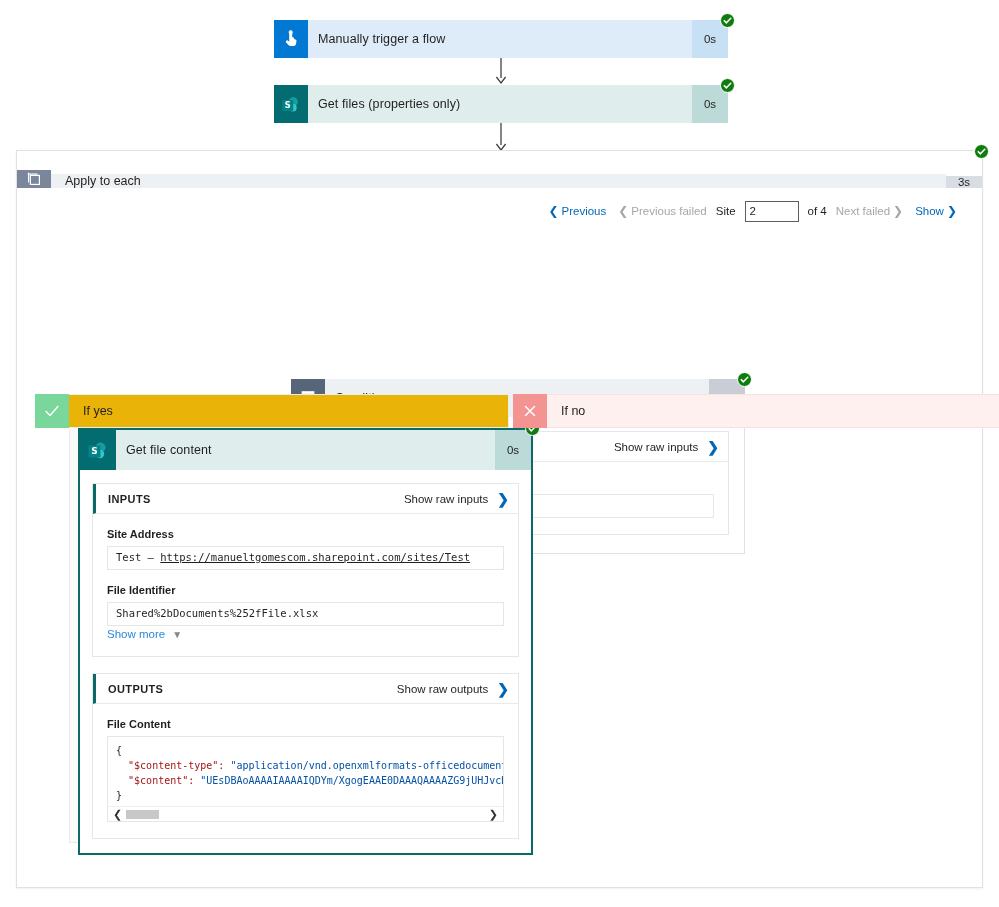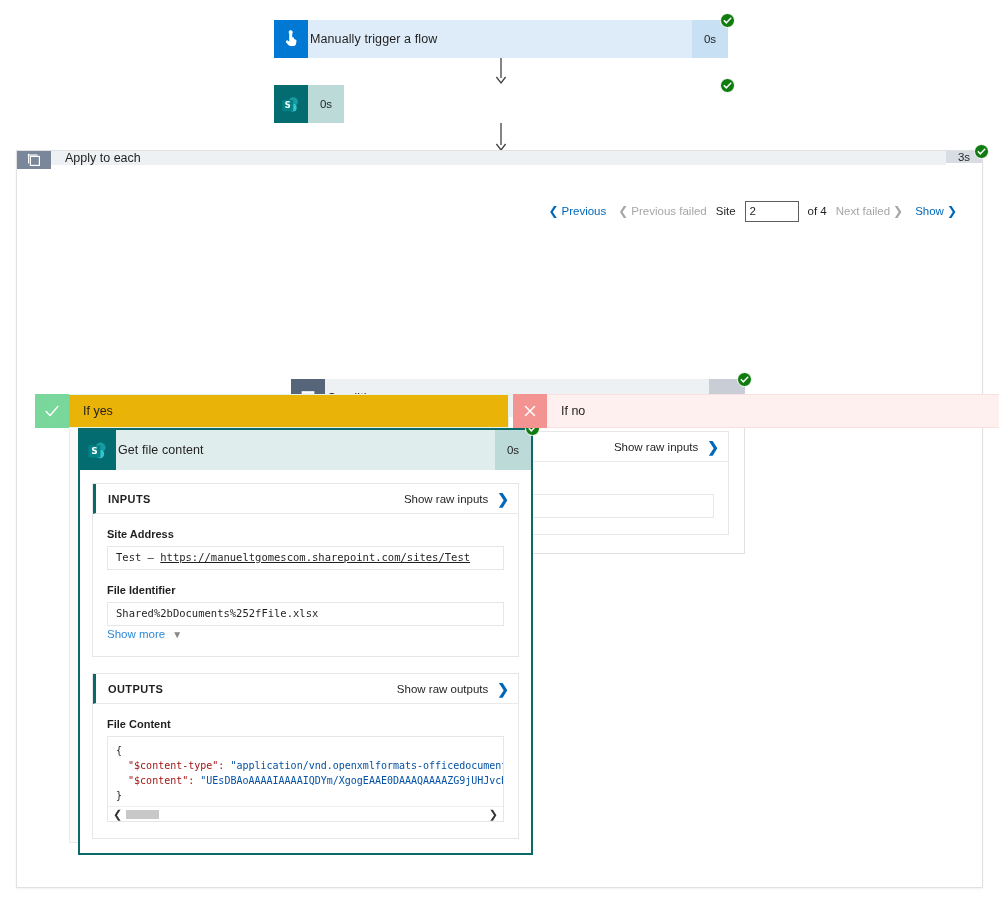--- a/index.html
+++ b/index.html
@@ -25,21 +25,21 @@
     position: relative;
   }
   .card-icon {
     width: 34px; height: 38px;
     flex: 0 0 34px;
     display: flex; align-items: center; justify-content: center;
   }
   .card-title {
     flex: 1 1 auto;
     display: flex; align-items: center;
-    padding-left: 2px;
+    padding-left: 10px;
     font-size: 12.5px;
     color: #201f1e;
     letter-spacing: .1px;
   }
   .card-dur {
     flex: 0 0 36px;
     display: flex; align-items: center; justify-content: center;
     font-size: 11.5px;
     color: #201f1e;
   }
@@ -71,21 +71,21 @@
   
   #scope {
     position: absolute;
     left: 16px; top: 150px;
     width: 967px; height: 738px;
     background: #ffffff;
     border: 1px solid #e1e1e1;
     box-shadow: 0 1px 2px rgba(0,0,0,.06);
   }
   #scope-head {
-    display: flex; align-items: flex-start;
+    display: flex; align-items: flex-end;
     height: 37px;
     position: relative;
   }
   #scope-head .scope-icon {
     width: 34px; flex: 0 0 34px;
     background: #7a8699;
     display: flex; align-items: center; justify-content: center;
   }
   #scope-head .scope-title {
     flex: 1 1 auto; background: #eef1f4;
@@ -309,20 +309,21 @@
   <div class="card" id="getfiles-card" style="left:274px; top:85px; width:454px;">
     <div class="card-head sp-head">
       <div class="card-icon">
         <svg width="22" height="22" viewBox="0 0 24 24">
           <circle cx="14.5" cy="9.5" r="5" fill="#1a9ba1"></circle>
           <circle cx="14" cy="16" r="4.2" fill="#37c6d0"></circle>
           <rect x="2.5" y="7.5" width="12" height="12" rx="1" fill="#038387"></rect>
           <text x="8.5" y="16.3" font-family="DejaVu Sans, sans-serif" font-size="9" font-weight="bold" fill="#ffffff" text-anchor="middle">S</text>
         </svg>
       </div>
+      <div class="card-title">Get files (properties only)</div>
       <div class="card-dur">0s</div>
       <div class="badge">
         <svg width="9" height="9" viewBox="0 0 10 10">
           <path d="M1.4 5.2 3.8 7.6 8.6 2.6" fill="none" stroke="#fff" stroke-width="1.7" stroke-linecap="round" stroke-linejoin="round"></path>
         </svg>
       </div>
     </div>
   </div>
 
   <div class="arrow" style="left:493px; top:123px;">

